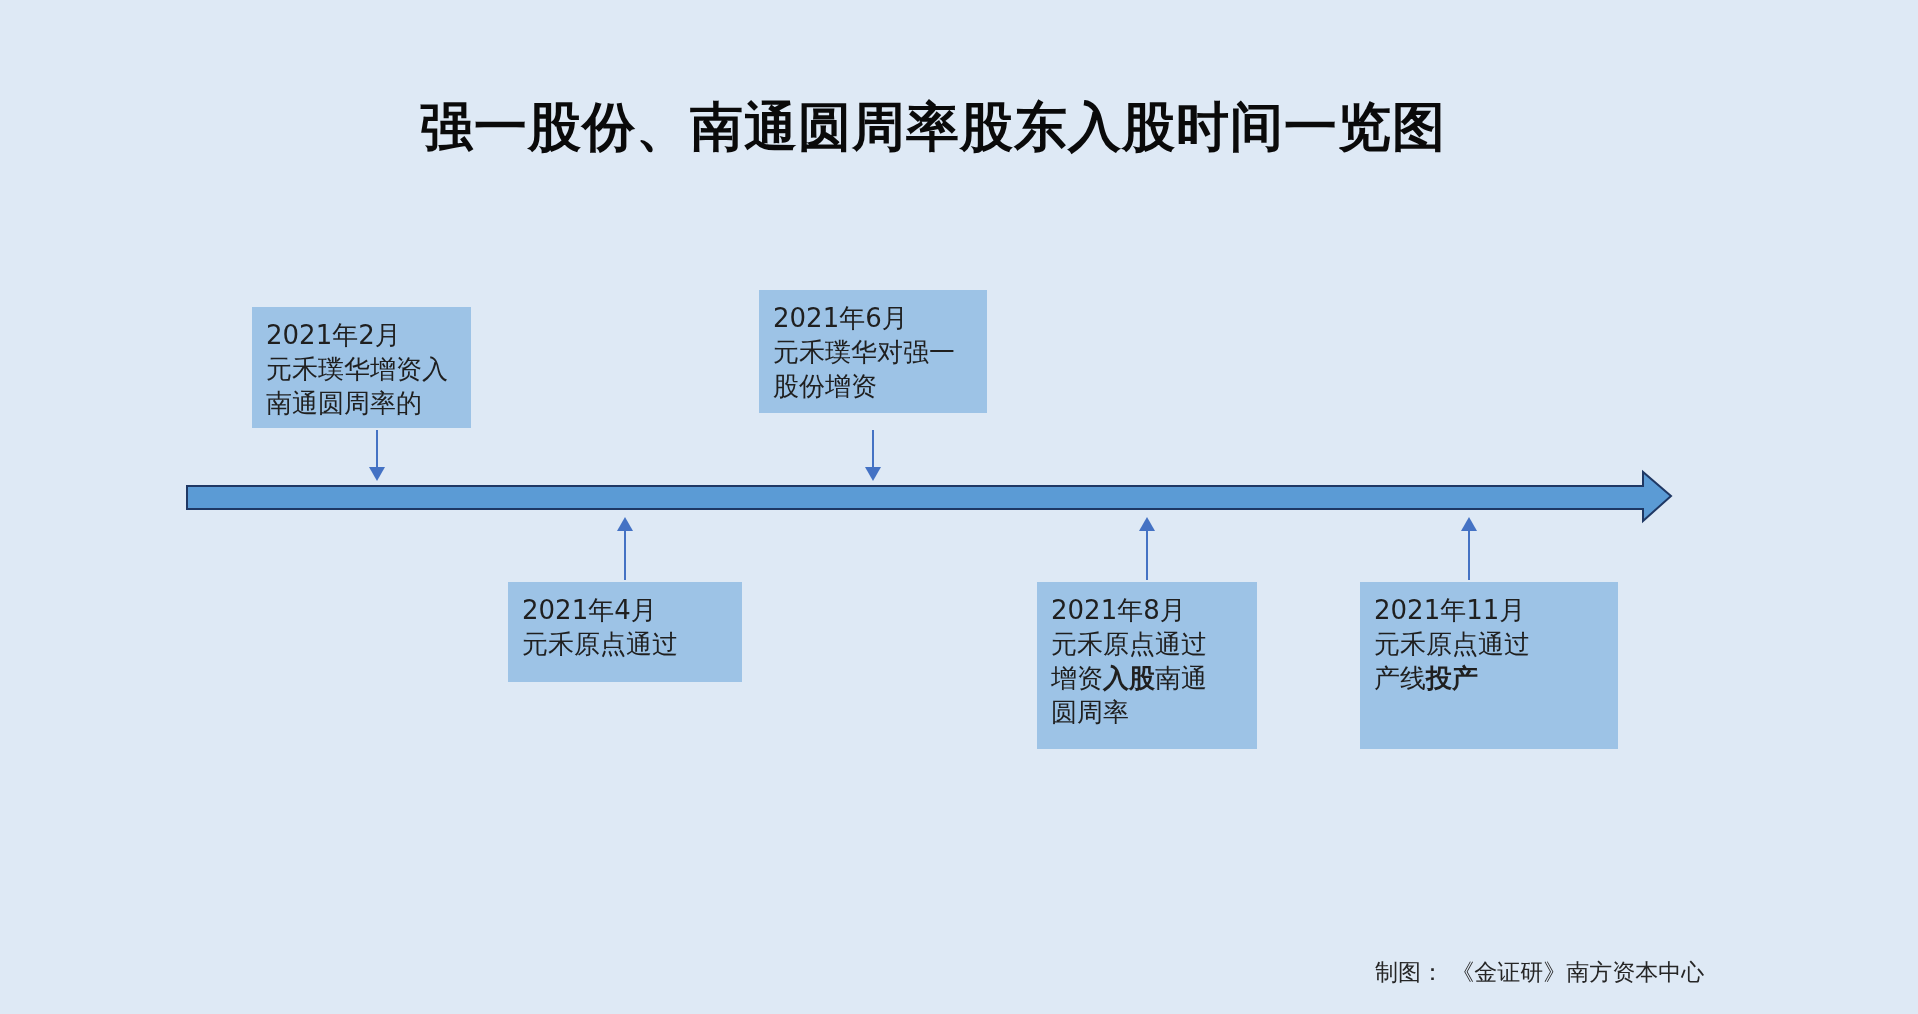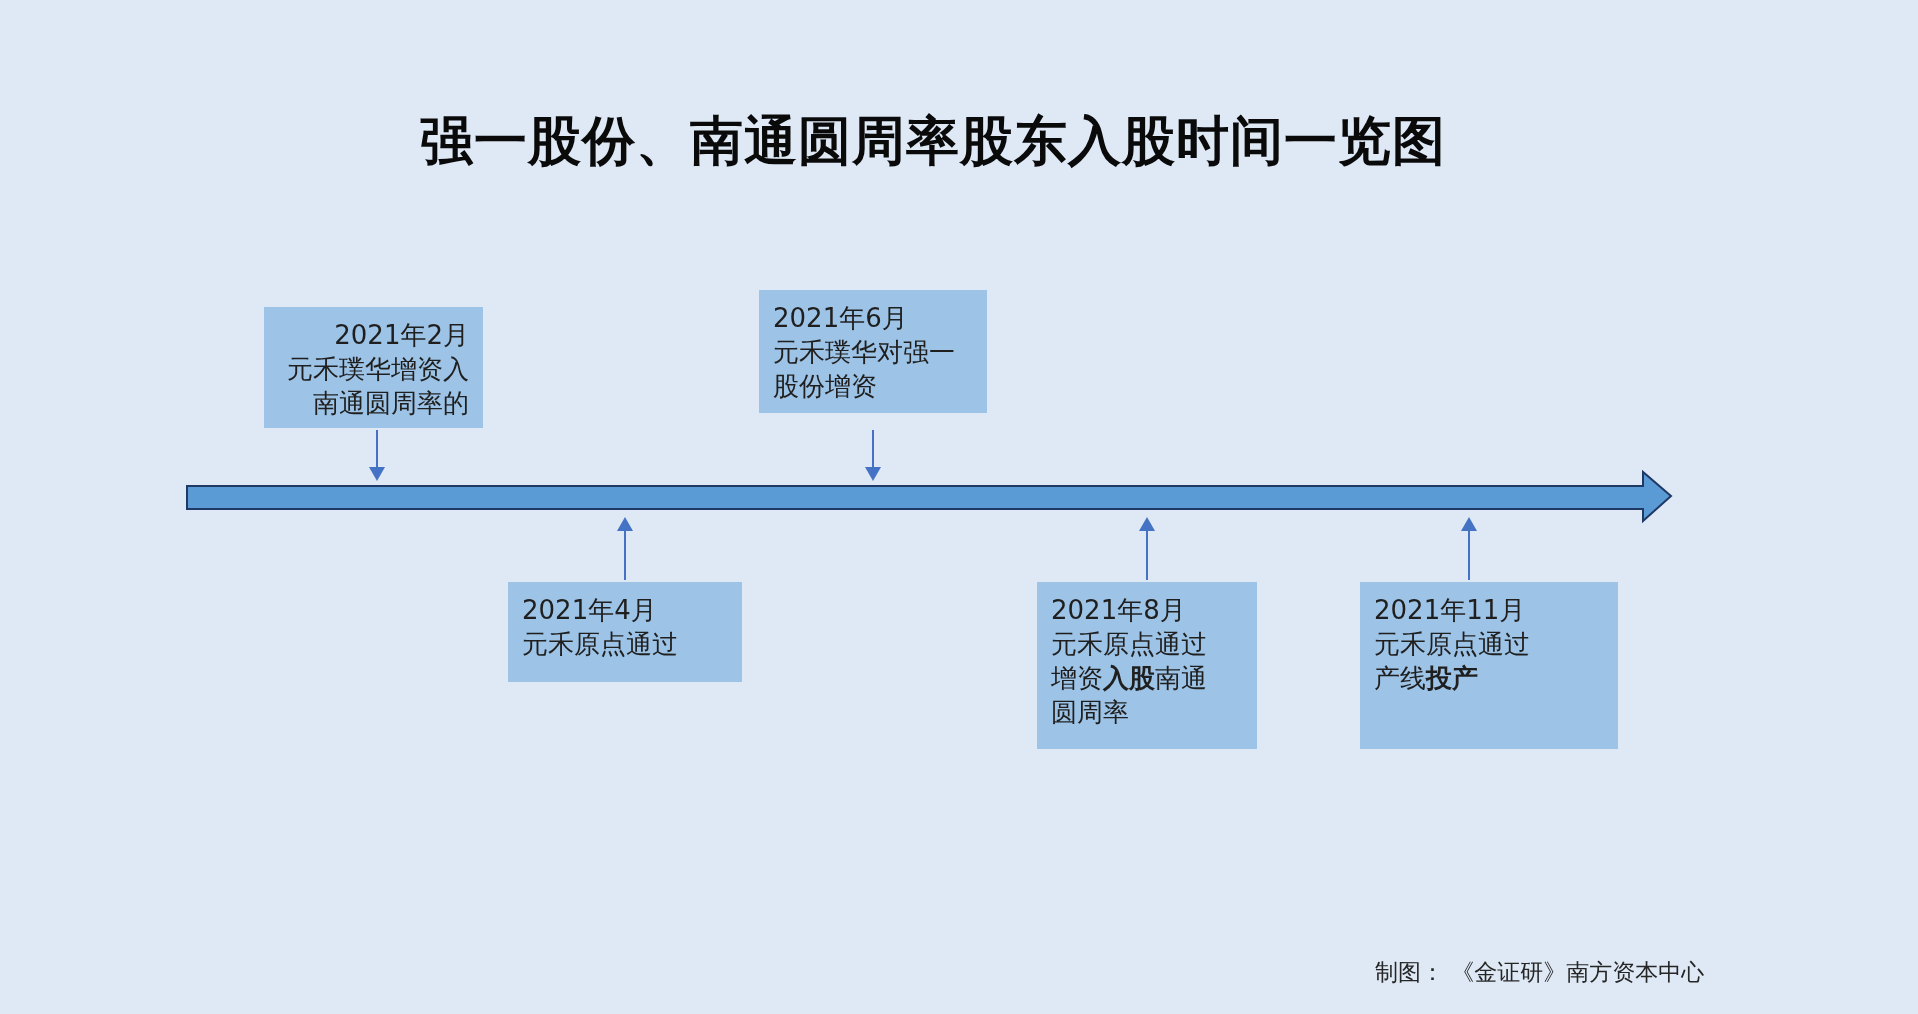--- a/index.html
+++ b/index.html
@@ -8,21 +8,21 @@
     background: var(--background, #DEE9F5);
     font-family: "DejaVu Sans", "Liberation Sans", sans-serif;
     overflow: hidden;
   }
   .canvas {
     position: relative;
     width: 1918px; height: 1014px;
   }
   .page-title {
     position: absolute;
-    left: 420px; top: 106px;
+    left: 420px; top: 92px;
     font-size: 53px;
     font-weight: 700;
     color: #0a0a0a;
     letter-spacing: 1px;
     white-space: nowrap;
   }
   .graphics {
     position: absolute;
     left: 0; top: 0;
     width: 1918px; height: 1014px;
@@ -30,21 +30,21 @@
   .event-box {
     position: absolute;
     background: var(--box-fill, #9DC3E6);
     color: #1f1f1f;
     font-size: 26px;
     line-height: 34px;
     padding: 11px 14px;
     box-sizing: border-box;
   }
   .event-box .bold { font-weight: 700; }
-  .box-feb { left: 264px;  top: 307px; width: 219px; height: 121px; text-align: right; }
+  .box-feb { left: 252px;  top: 307px; width: 219px; height: 121px; }
   .box-jun { left: 759px;  top: 290px; width: 228px; height: 123px; }
   .box-apr { left: 508px;  top: 582px; width: 234px; height: 100px; }
   .box-aug { left: 1037px; top: 582px; width: 220px; height: 167px; }
   .box-nov { left: 1360px; top: 582px; width: 258px; height: 167px; }
   .credit-caption {
     position: absolute;
     left: 1375px; top: 957px;
     font-size: 23px;
     color: #262626;
     white-space: nowrap;

